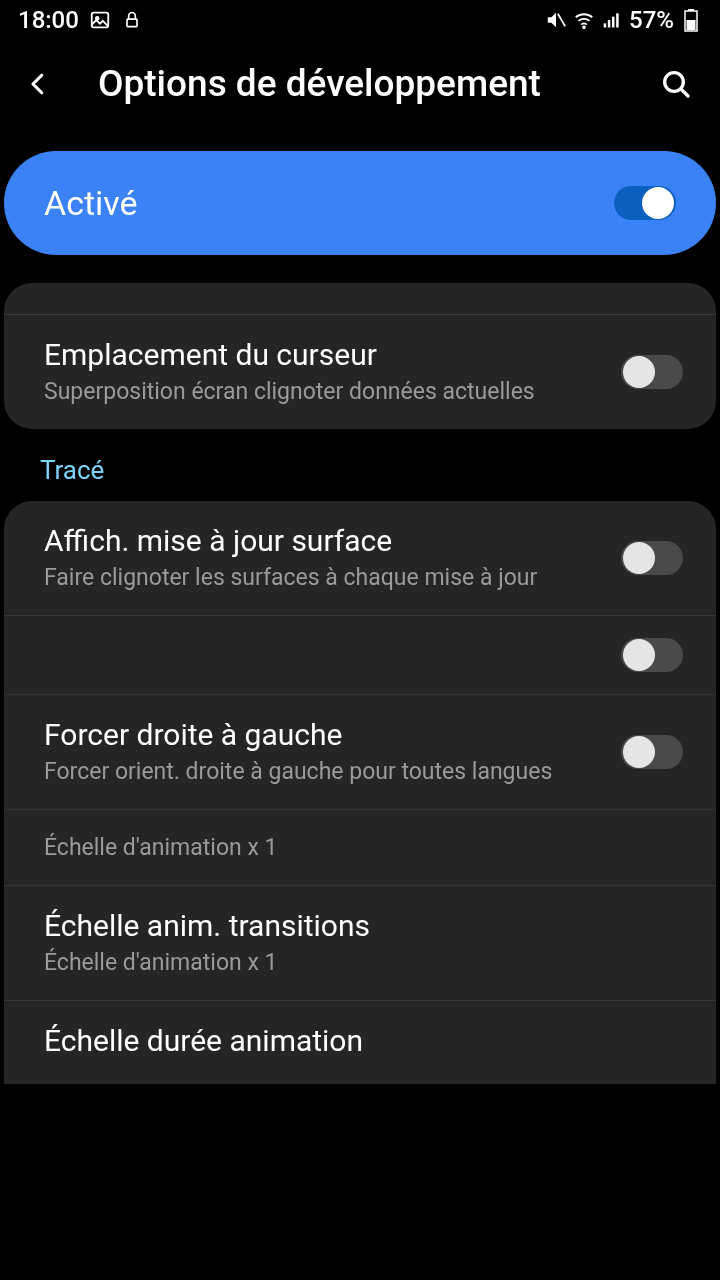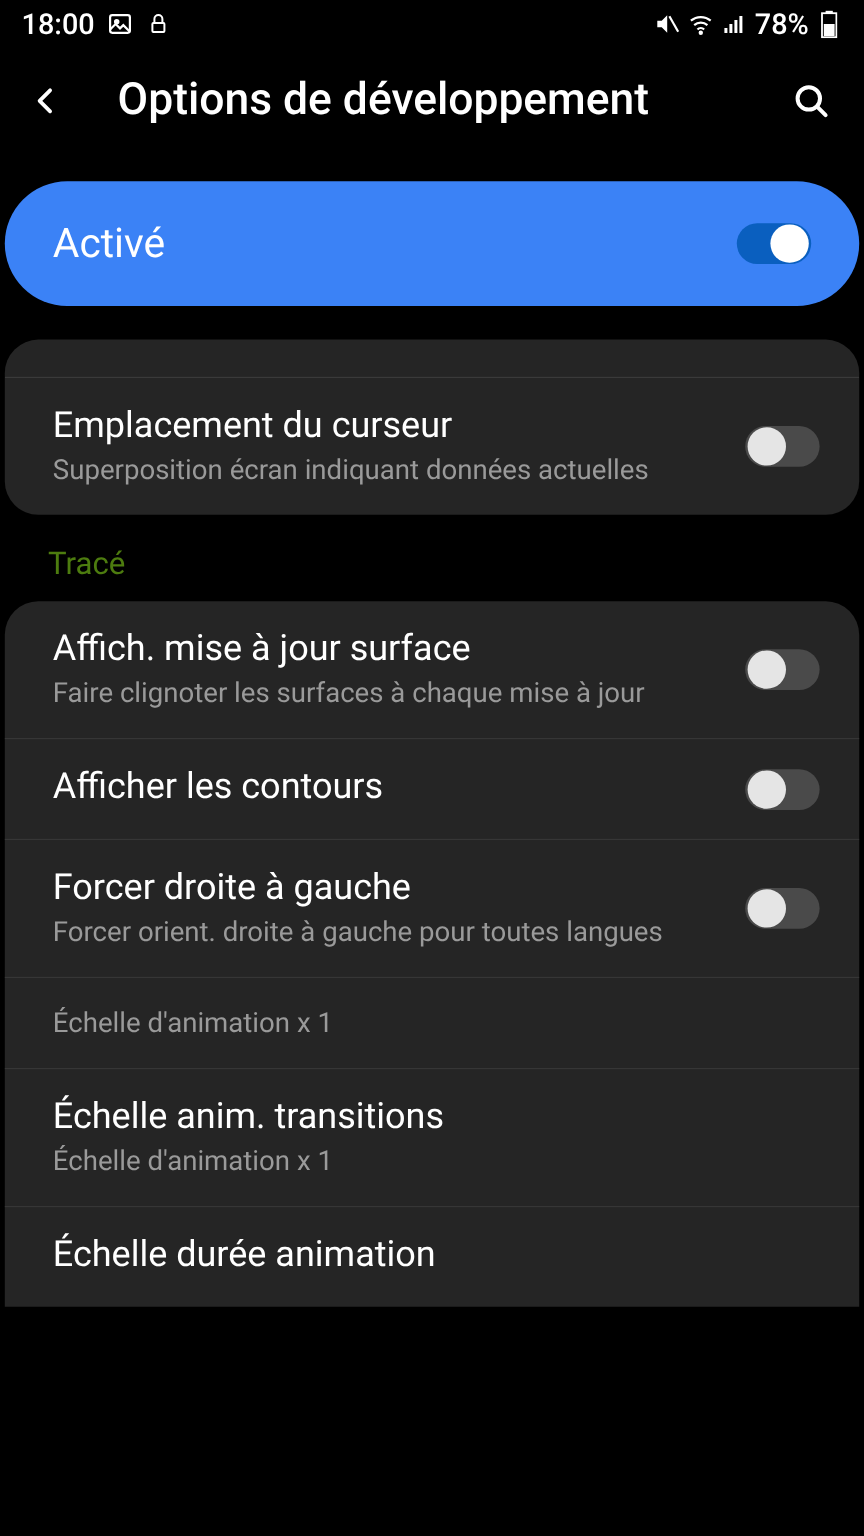--- a/index.html
+++ b/index.html
@@ -26,21 +26,21 @@
   
   .row { display: flex; align-items: center; padding: 22px 33px 22px 40px; border-bottom: 1px solid #363636; gap: 20px; }
   .row:last-child { border-bottom: none; }
   .row-text { flex: 1; min-width: 0; }
   .row-title { font-size: 30px; font-weight: 400; color: #fff; margin-bottom: 4px; }
   .row-sub { font-size: 23px; color: #9a9a9a; line-height: 1.35; }
   
   .toggle-off { width: 62px; height: 34px; background: #4a4a4a; border-radius: 17px; position: relative; flex-shrink: 0; }
   .toggle-off::after { content: ""; position: absolute; left: 2px; top: 1px; width: 32px; height: 32px; background: #e5e5e5; border-radius: 50%; }
   
-  .section-label { color: #4d7c0f; font-size: 26px; padding: 26px 0 16px 40px; }
+  .section-label { color: #7dd3fc; font-size: 26px; padding: 26px 0 16px 40px; }
   
   .card2 { background: #252525; border-radius: 28px 28px 0 0; margin: 0 4px; }
 </style>
 </head>
 <body>
 
 <div class="status-bar">
   <div class="status-left">
     <span>18:00</span>
     <span class="status-icon">
@@ -73,21 +73,21 @@
         </svg>
     </span>
     <span class="status-icon">
       <svg viewBox="0 0 24 24" width="20" height="20" fill="#fff">
           <rect x="2" y="16" width="3" height="5"></rect>
           <rect x="7" y="12" width="3" height="9"></rect>
           <rect x="12" y="8" width="3" height="13"></rect>
           <rect x="17" y="4" width="3" height="17"></rect>
         </svg>
     </span>
-    <span>78%</span>
+    <span>57%</span>
     <span class="status-icon">
       <svg viewBox="0 0 14 24" width="14" height="24">
           <rect x="4" y="1" width="6" height="2" fill="#fff"></rect>
           <rect x="1" y="3" width="12" height="20" fill="none" stroke="#fff" stroke-width="1.5"></rect>
           <rect x="2.5" y="12" width="9" height="10" fill="#fff"></rect>
         </svg>
     </span>
   </div>
 </div>
 
@@ -111,39 +111,38 @@
   <div class="master-toggle"></div>
 </div>
 
 <div class="settings-area">
 
   <div class="card">
     <div class="card-peek"></div>
     <div class="row">
       <div class="row-text">
         <div class="row-title">Emplacement du curseur</div>
-        <div class="row-sub">Superposition écran indiquant données actuelles</div>
+        <div class="row-sub">Superposition écran clignoter données actuelles</div>
       </div>
       <div class="toggle-off"></div>
     </div>
   </div>
 
   <div class="section-label">Tracé</div>
 
   <div class="card2">
     <div class="row">
       <div class="row-text">
         <div class="row-title">Affich. mise à jour surface</div>
         <div class="row-sub">Faire clignoter les surfaces à chaque mise à jour</div>
       </div>
       <div class="toggle-off"></div>
     </div>
     <div class="row">
       <div class="row-text">
-        <div class="row-title">Afficher les contours</div>
       </div>
       <div class="toggle-off"></div>
     </div>
     <div class="row">
       <div class="row-text">
         <div class="row-title">Forcer droite à gauche</div>
         <div class="row-sub">Forcer orient. droite à gauche pour toutes langues</div>
       </div>
       <div class="toggle-off"></div>
     </div>

